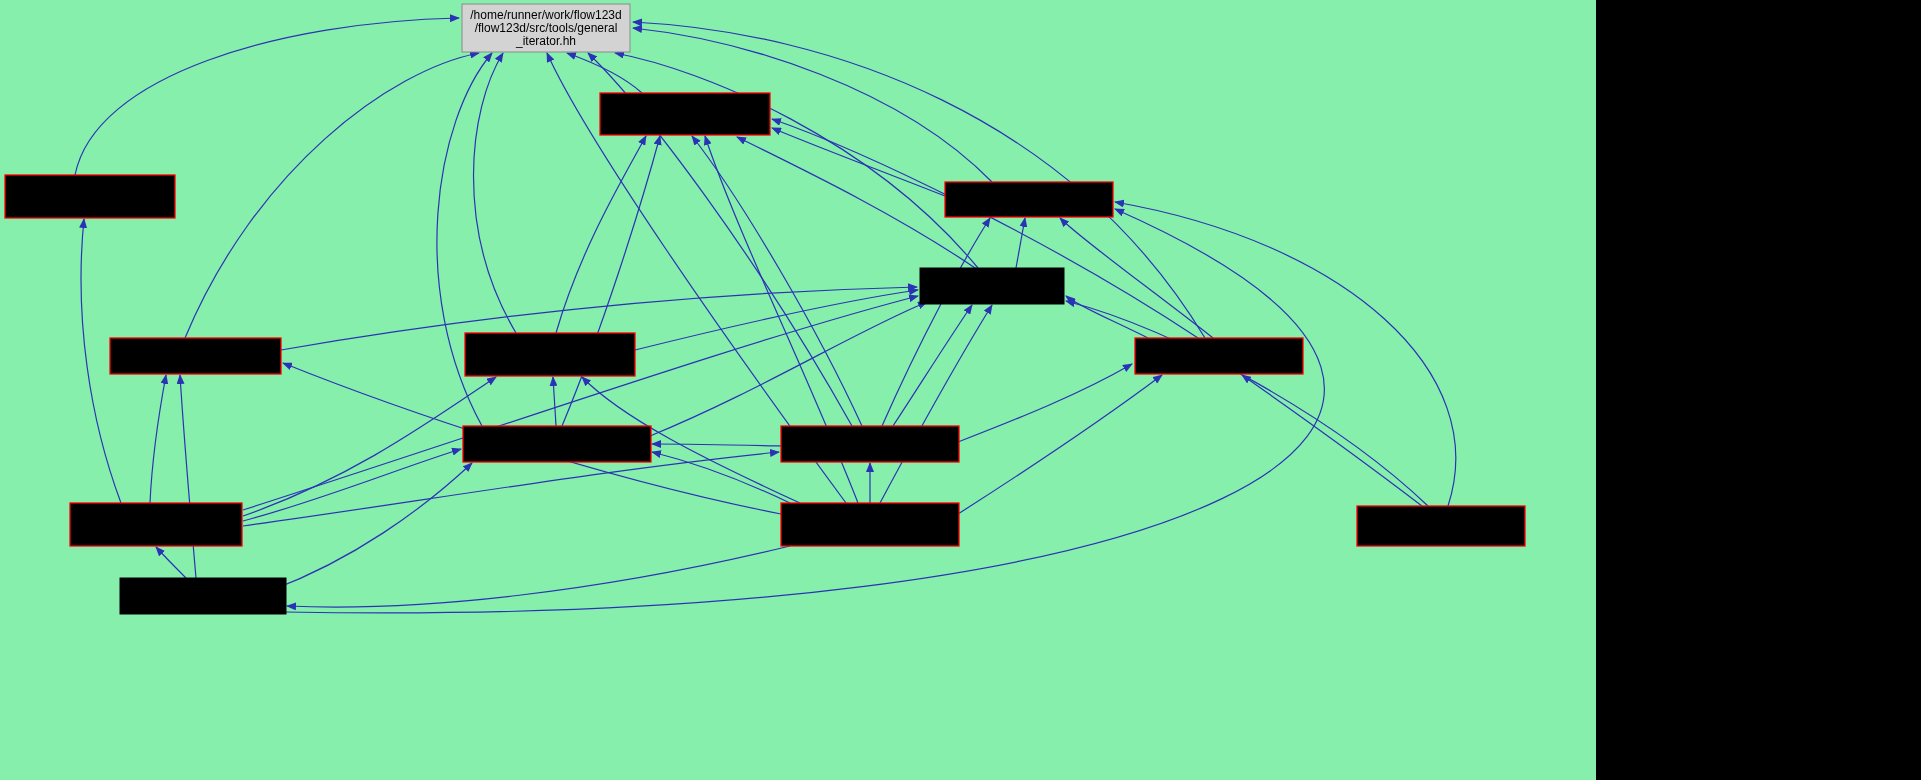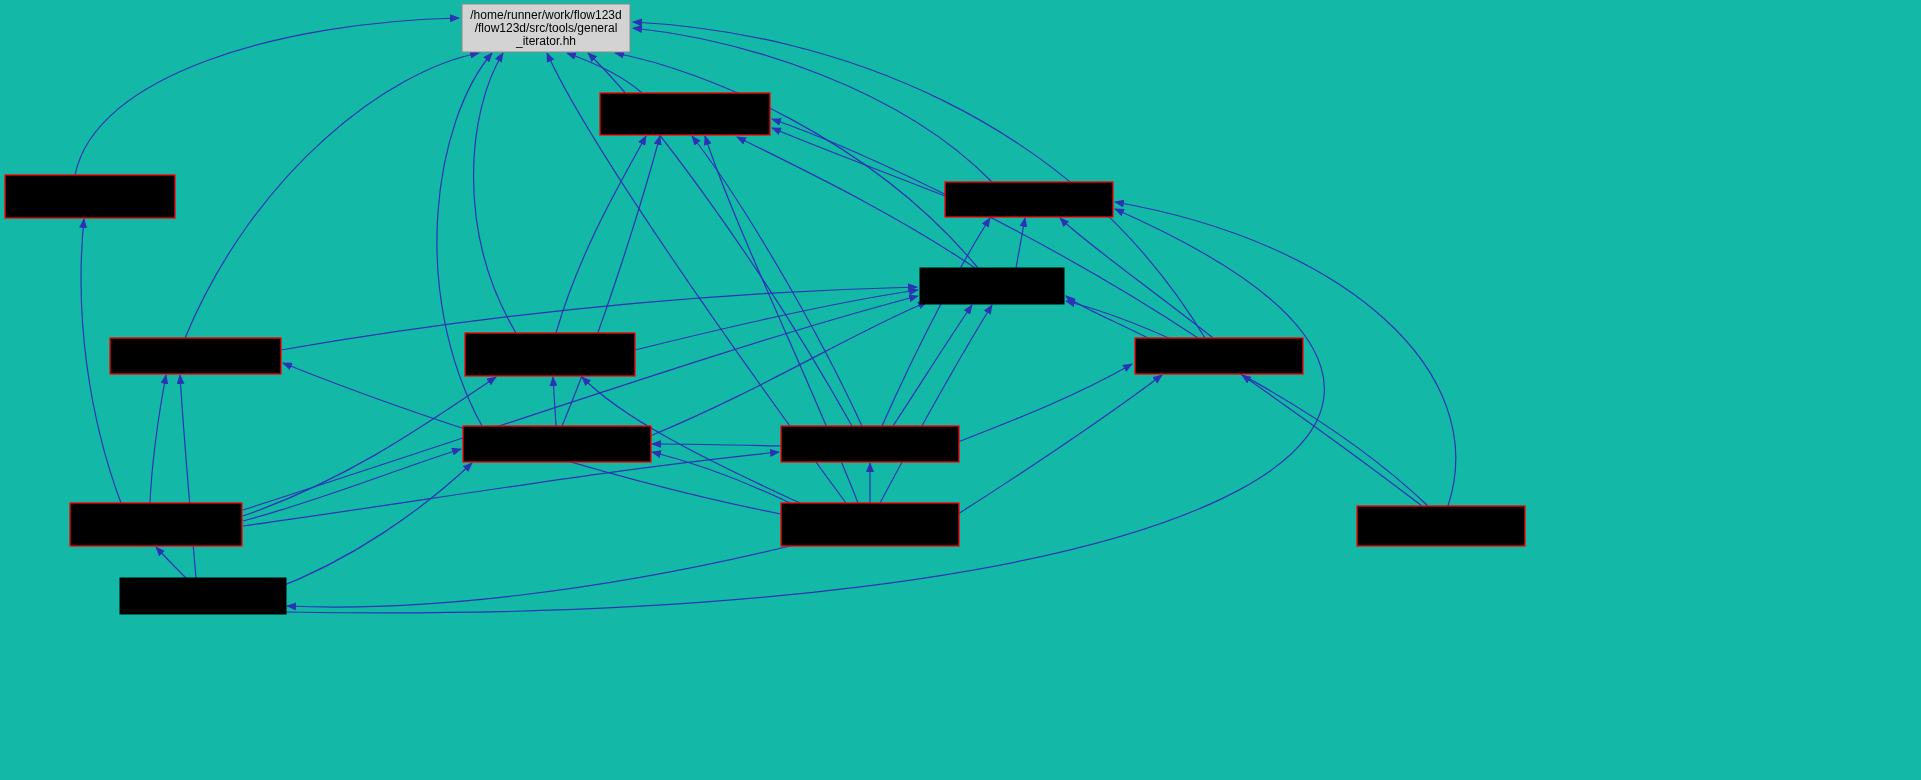--- a/index.html
+++ b/index.html
@@ -5,23 +5,23 @@
   html, body {
     margin: 0;
     padding: 0;
     background: #000000;
     width: 1921px;
     height: 780px;
     overflow: hidden;
   }
   .stage {
     position: relative;
-    width: 1921px;
+    width: 1596px;
     height: 780px;
-    background: #14b8a6;
+    background: #86efac;
   }
   svg { display: block; }
   .rootline {
     fill: #000000;
     font: 12px "Liberation Sans", sans-serif;
     text-anchor: middle;
   }
 </style>
 </head>
 <body>

